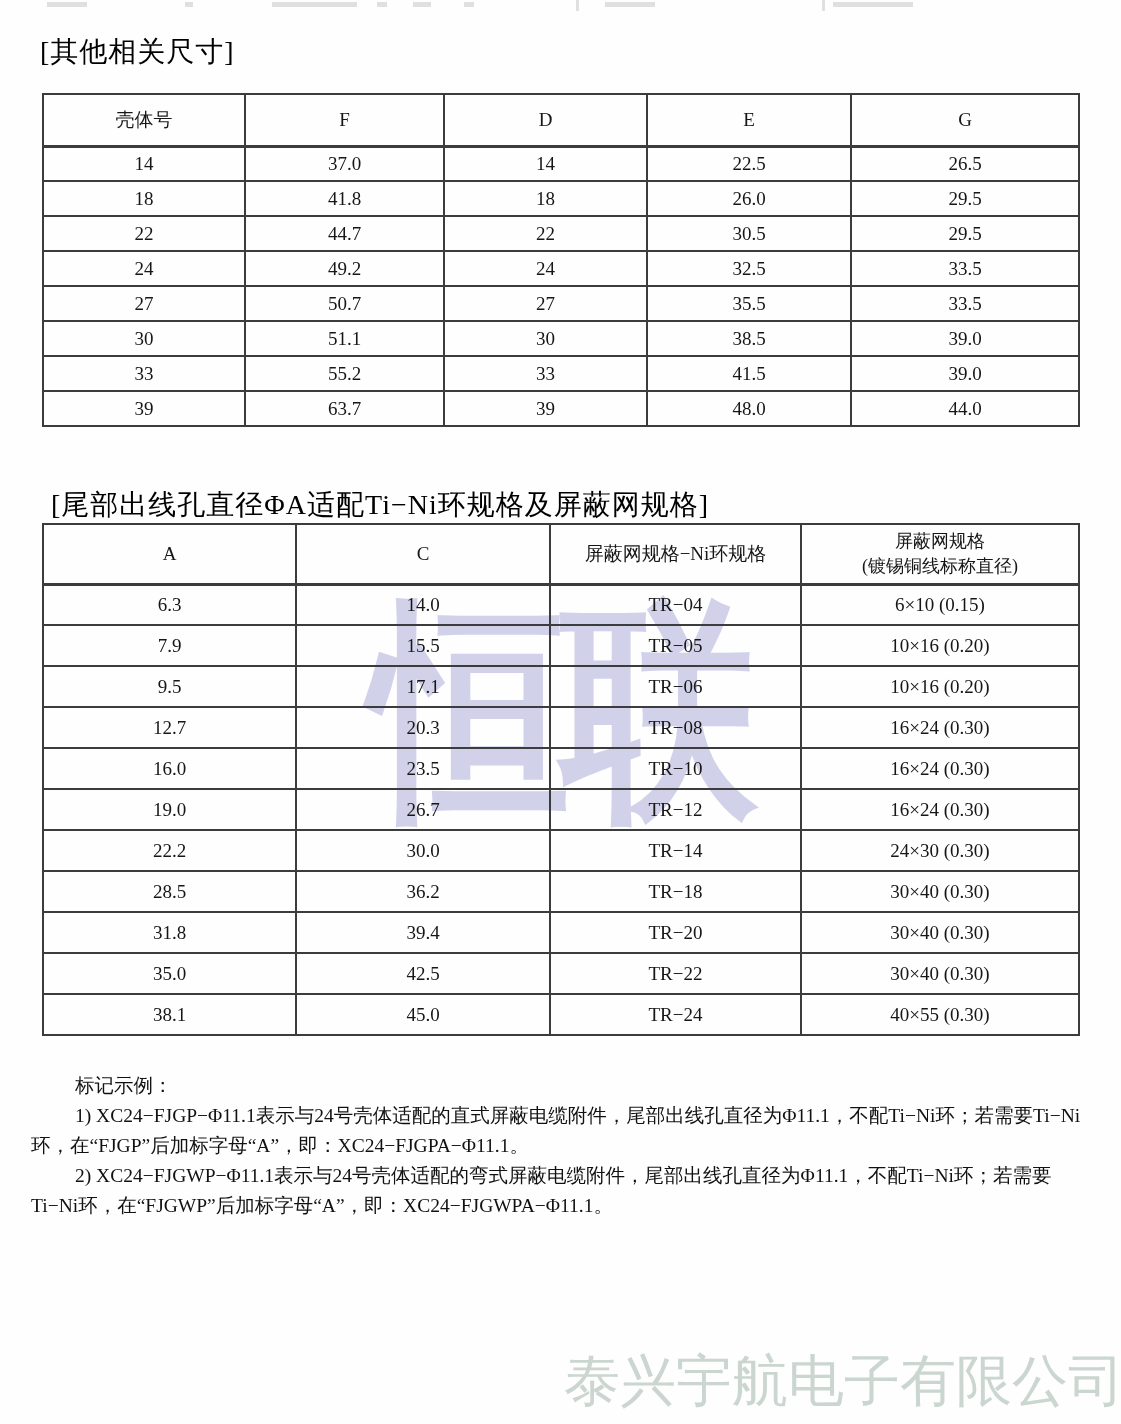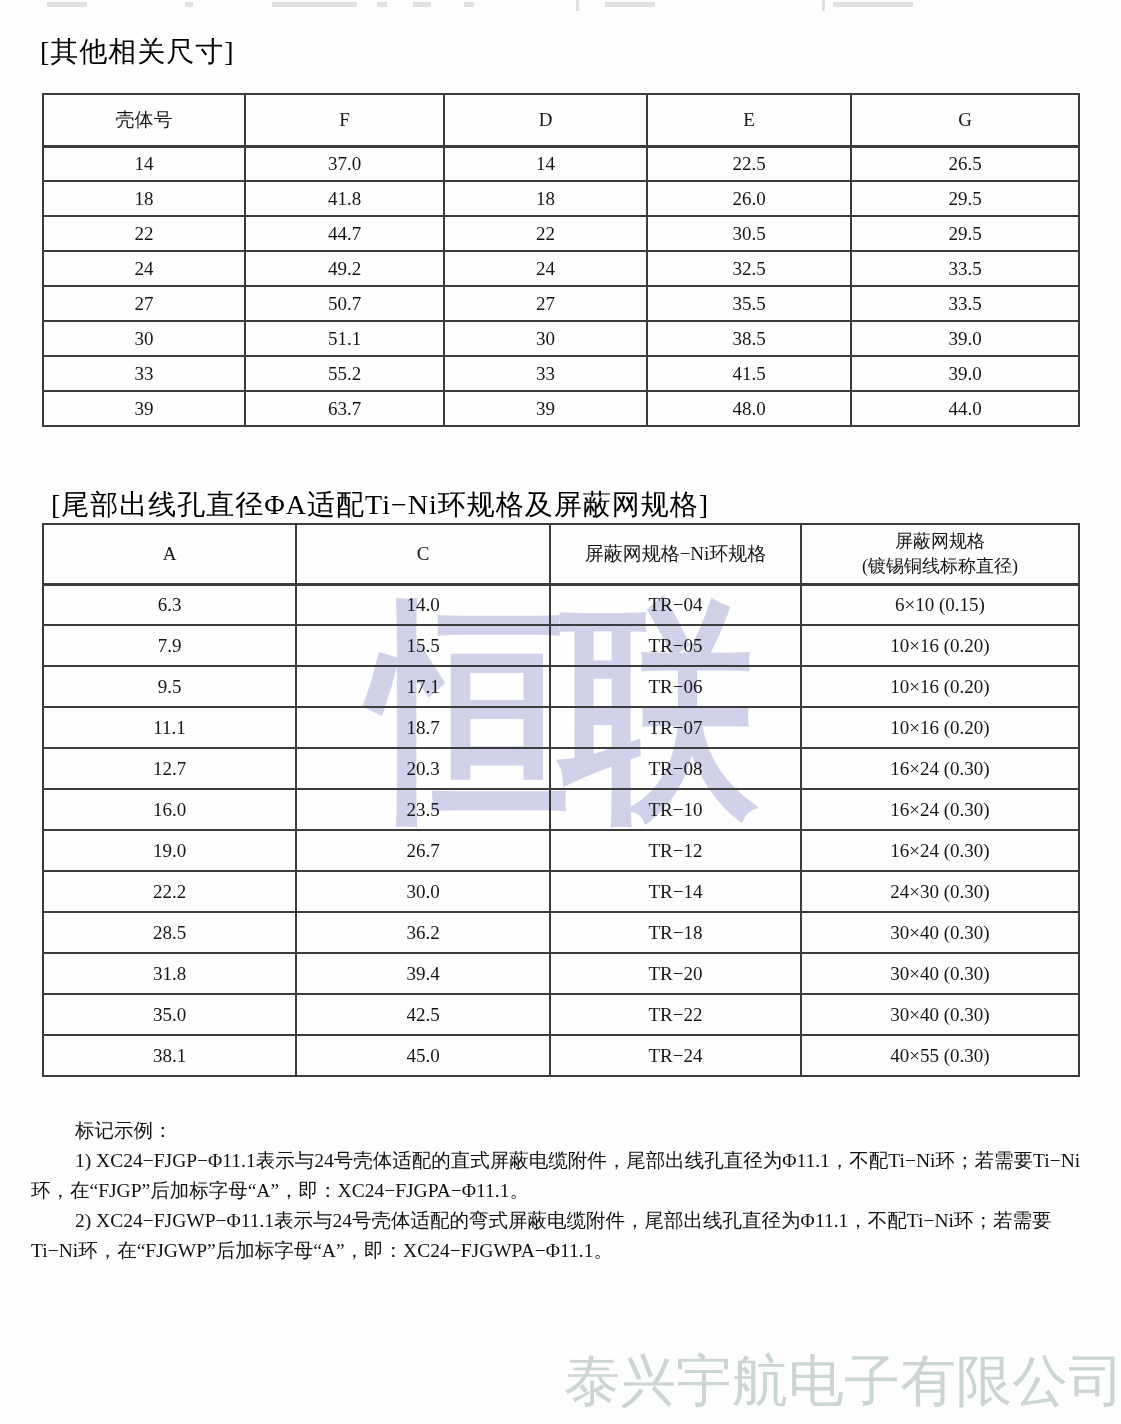--- a/index.html
+++ b/index.html
@@ -33,21 +33,21 @@
   }
   .tbl thead th { border-bottom:3px solid #3c3c3c; }
   .t1 thead tr { height:52px; }
   .t1 tbody tr { height:35px; }
   .t2 thead tr { height:60px; }
   .t2 tbody tr { height:41px; }
   .hdr-stack { line-height:1.35; font-size:18px; }
   .hdr-stack .l1 { font-size:18px; }
 
   .notes {
-    position:absolute; left:31px; top:1116px; width:1062px; z-index:2;
+    position:absolute; left:31px; top:1071px; width:1062px; z-index:2;
     font-size:19.5px; line-height:30px; color:#111111;
   }
   .notes p { margin:0; text-indent:44px; }
 
   .wm-center {
     position:absolute; left:372px; top:582px; z-index:0;
     font-family:"DejaVu Sans","Liberation Sans",sans-serif; font-weight:bold;
     font-size:235px; line-height:1.1; letter-spacing:-10px;
     color:rgba(147,150,208,0.42);
     transform:scaleX(0.84); transform-origin:left top; white-space:nowrap;
@@ -194,26 +194,20 @@
           <td>TR−05</td>
           <td>10×16 (0.20)</td>
         </tr>
         <tr>
           <td>9.5</td>
           <td>17.1</td>
           <td>TR−06</td>
           <td>10×16 (0.20)</td>
         </tr>
         <tr>
-          <td>11.1</td>
-          <td>18.7</td>
-          <td>TR−07</td>
-          <td>10×16 (0.20)</td>
-        </tr>
-        <tr>
           <td>12.7</td>
           <td>20.3</td>
           <td>TR−08</td>
           <td>16×24 (0.30)</td>
         </tr>
         <tr>
           <td>16.0</td>
           <td>23.5</td>
           <td>TR−10</td>
           <td>16×24 (0.30)</td>

